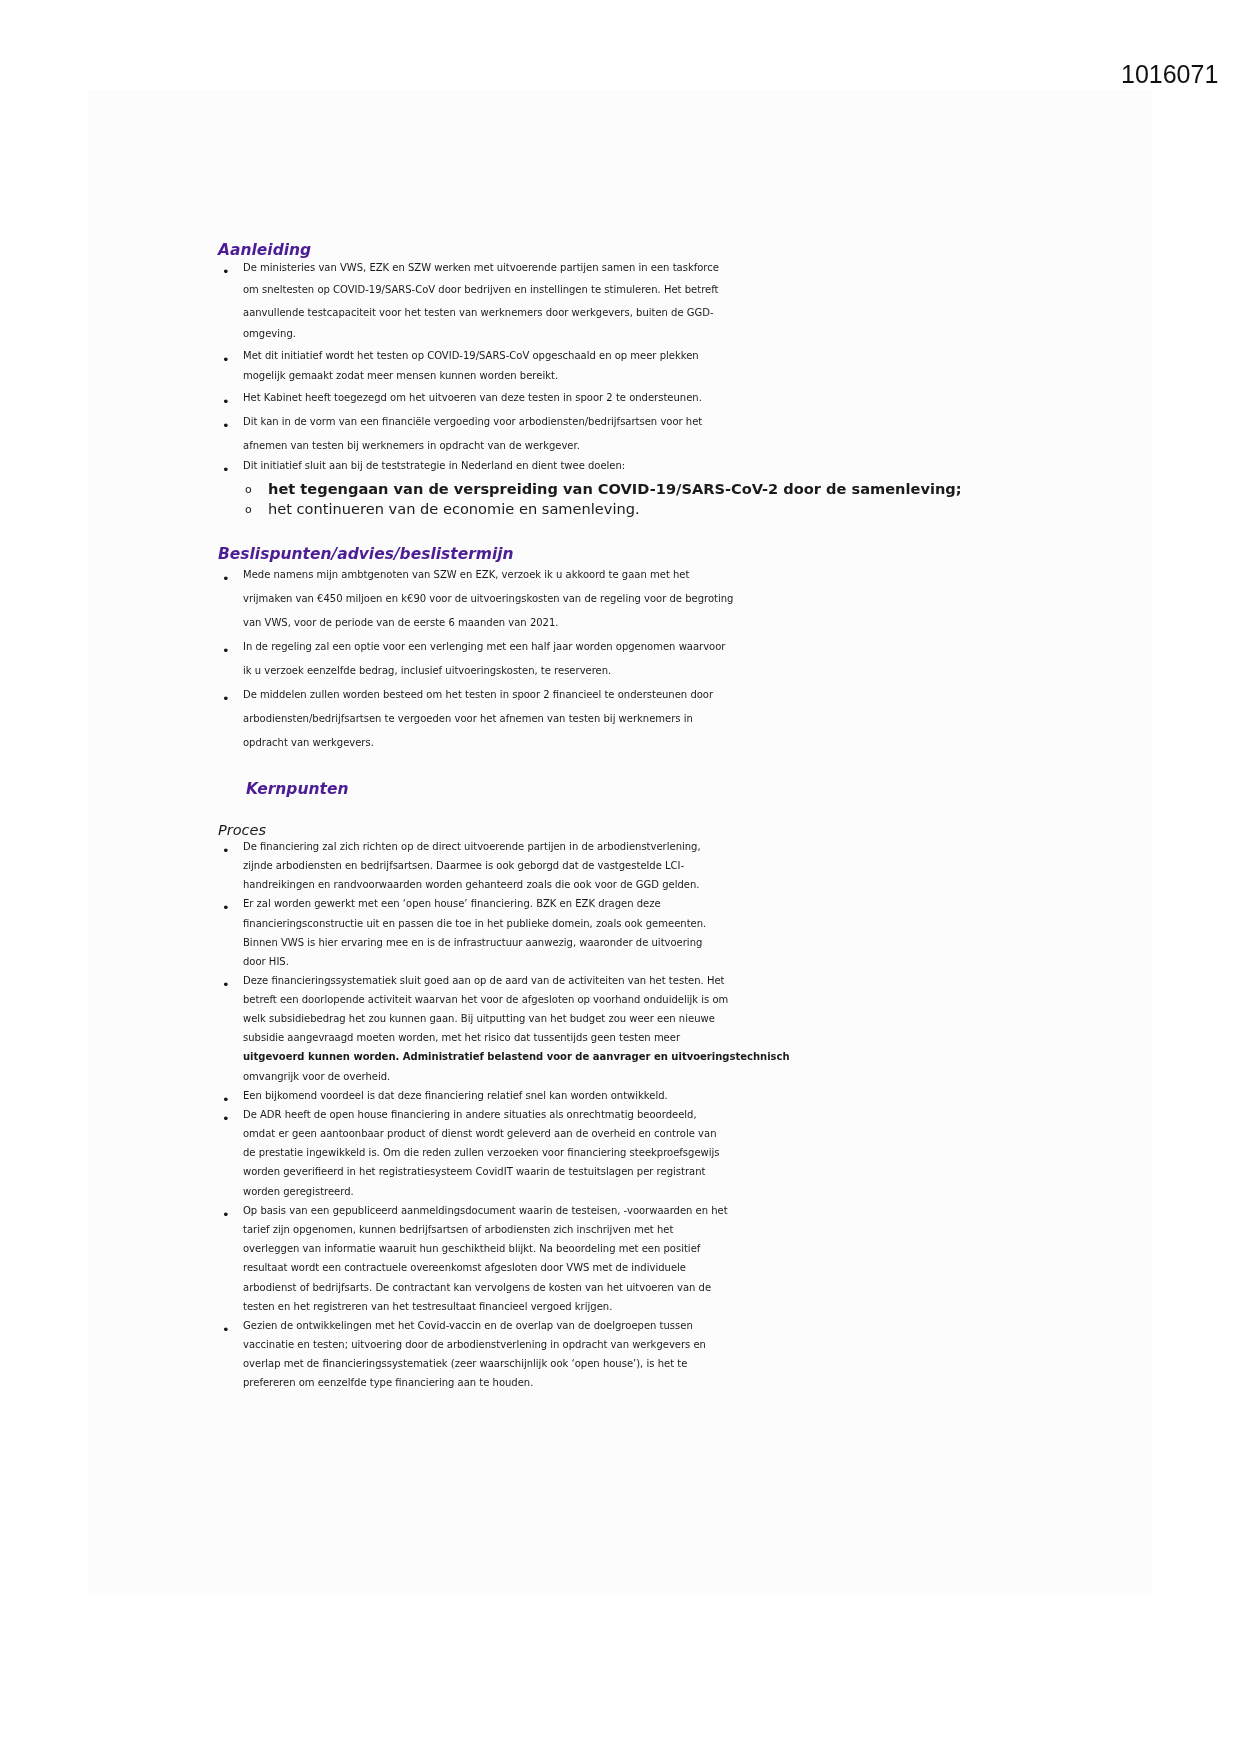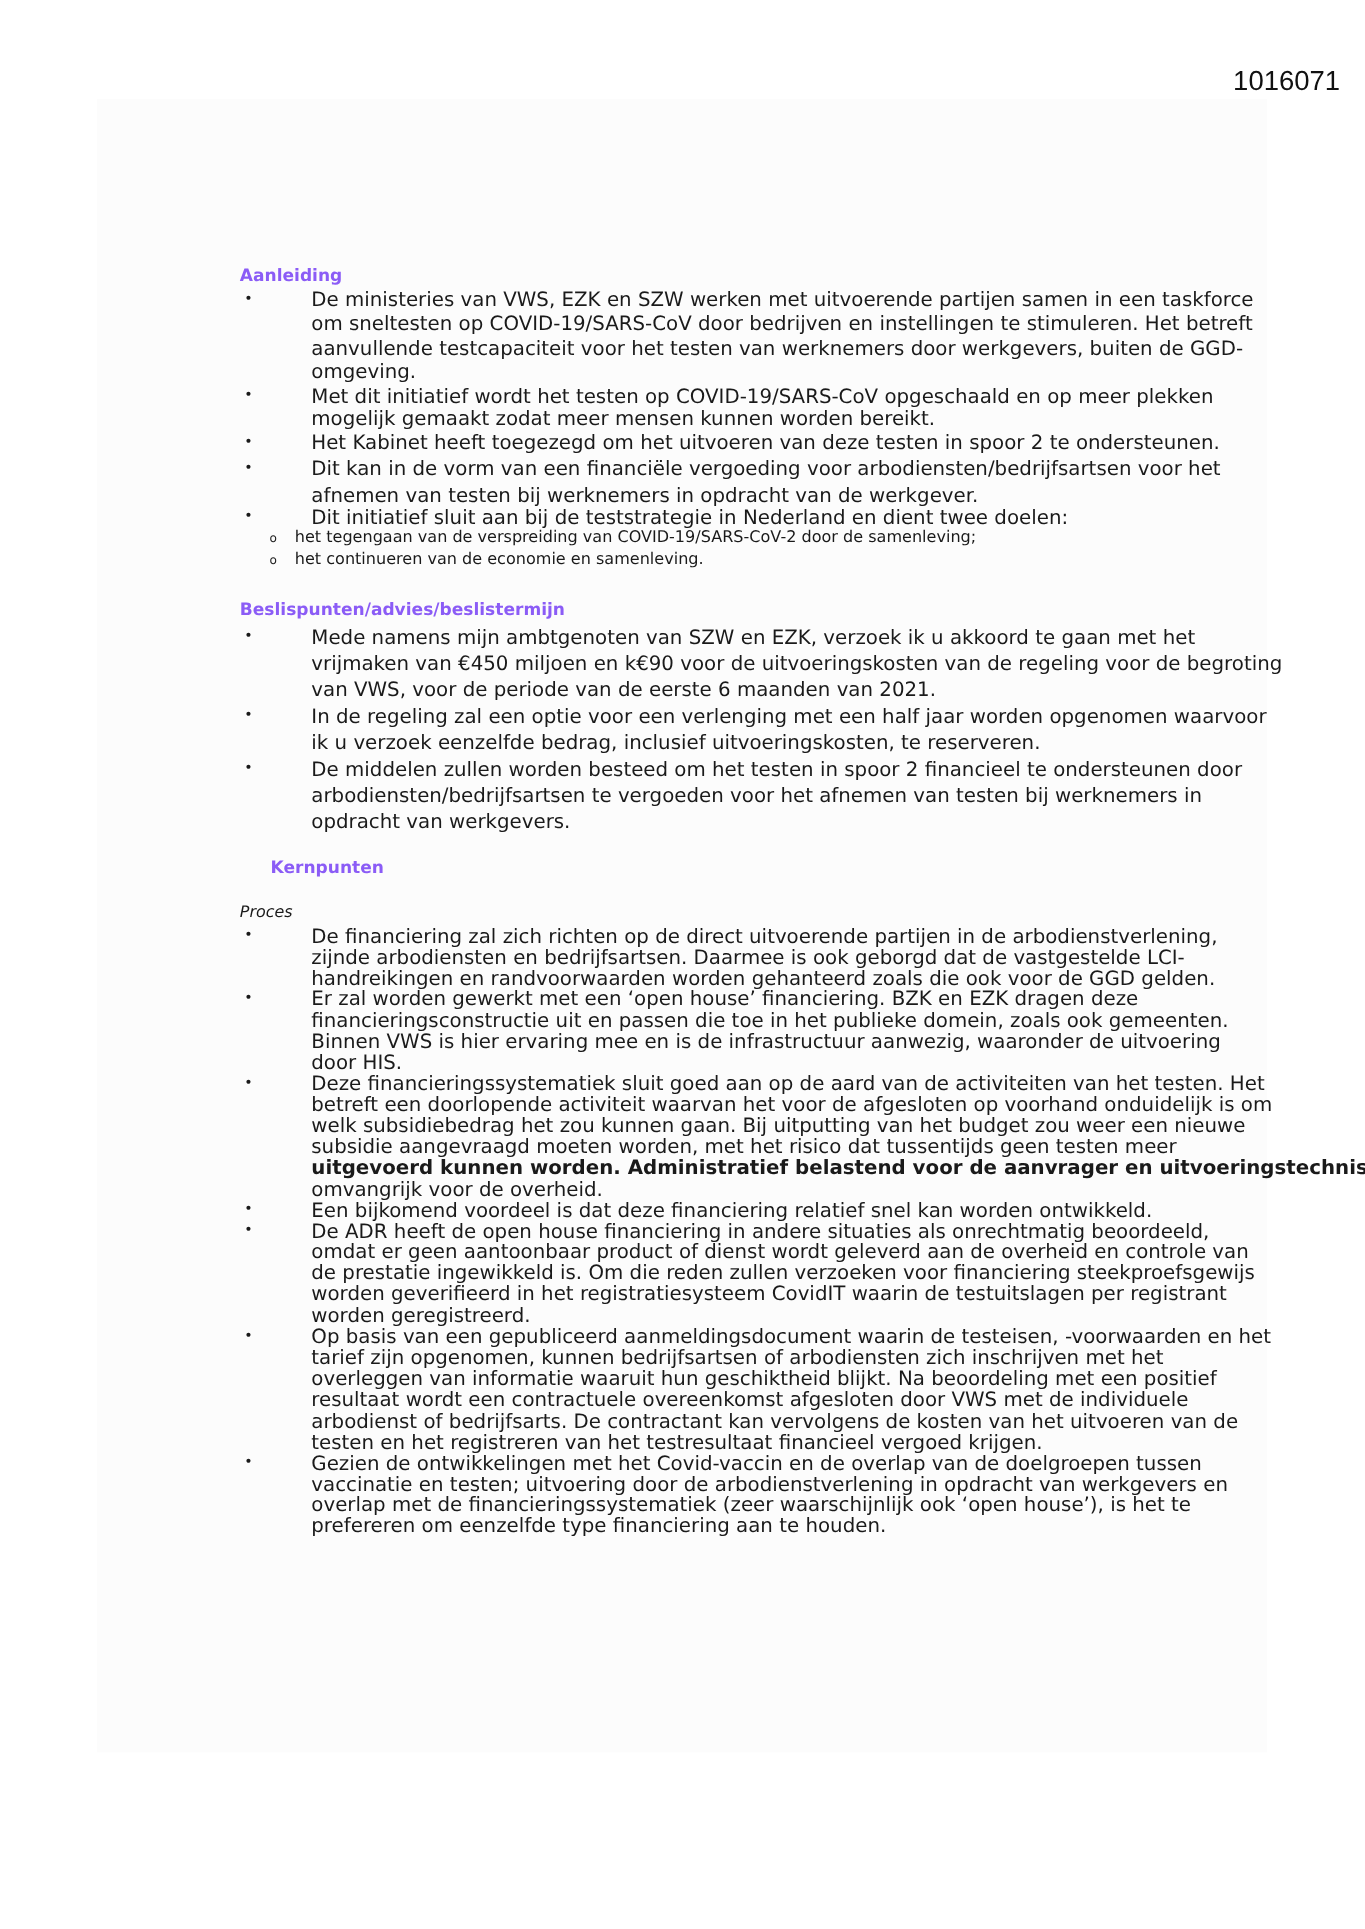--- a/index.html
+++ b/index.html
@@ -9,23 +9,23 @@
   }
   .doc-id {
     position: absolute; top: 60px; left: 1080px;
     font-family: "Liberation Sans", sans-serif; font-size: 25px; color: #111; margin-left: 41px;
   }
   .scan-area {
     position: absolute; left: 88px; top: 90px; width: 1064px; height: 1503px;
     background: #fcfcfc;
   }
   .content { position: absolute; left: 218px; top: 0; width: 820px; }
-  .h { position: absolute; left: 0; font-weight: bold; font-size: 15.5px; color: #8b5cf6; white-space: nowrap; }
+  .h { position: absolute; left: 0; font-weight: bold; font-size: 15.5px; color: #4c1d95; white-space: nowrap; font-style: italic; }
   .sub-h { position: absolute; left: 0; font-style: italic; font-size: 14.5px; white-space: nowrap; }
-  .line { position: absolute; left: 25px; white-space: nowrap; font-size: 18px; margin-left: 40px; }
+  .line { position: absolute; left: 25px; white-space: nowrap; font-size: 10px; }
   .bullet { position: absolute; left: 4px; font-size: 13px; }
   .sbullet { position: absolute; left: 27px; font-size: 11px; }
   .sline { position: absolute; left: 50px; white-space: nowrap; font-size: 14.6px; }
 </style>
 </head>
 <body>
 
 <div class="doc-id">1016071</div>
 
 <div class="scan-area"></div>
@@ -48,21 +48,21 @@
     <span class="bullet" style="top:394px;">•</span>
     <div class="line" style="top:392px;">Het Kabinet heeft toegezegd om het uitvoeren van deze testen in spoor 2 te ondersteunen.</div>
 
     <span class="bullet" style="top:418px;">•</span>
     <div class="line" style="top:416px;">Dit kan in de vorm van een financiële vergoeding voor arbodiensten/bedrijfsartsen voor het</div>
     <div class="line" style="top:440px;">afnemen van testen bij werknemers in opdracht van de werkgever.</div>
 
     <span class="bullet" style="top:462px;">•</span>
     <div class="line" style="top:460px;">Dit initiatief sluit aan bij de teststrategie in Nederland en dient twee doelen:</div>
     <span class="sbullet" style="top:483px;">o</span>
-    <div class="sline" style="top:480px;">het tegengaan van de verspreiding van COVID-19/SARS-CoV-2 door de samenleving;</div>
+    <div class="sline" style="top:480px;font-weight:bold;">het tegengaan van de verspreiding van COVID-19/SARS-CoV-2 door de samenleving;</div>
     <span class="sbullet" style="top:503px;">o</span>
     <div class="sline" style="top:500px;">het continueren van de economie en samenleving.</div>
   </div>
 
   <div>
     <div class="h" style="top:545px;">Beslispunten/advies/beslistermijn</div>
 
     <span class="bullet" style="top:571px;">•</span>
     <div class="line" style="top:569px;">Mede namens mijn ambtgenoten van SZW en EZK, verzoek ik u akkoord te gaan met het</div>
     <div class="line" style="top:593px;">vrijmaken van €450 miljoen en k€90 voor de uitvoeringskosten van de regeling voor de begroting</div>

